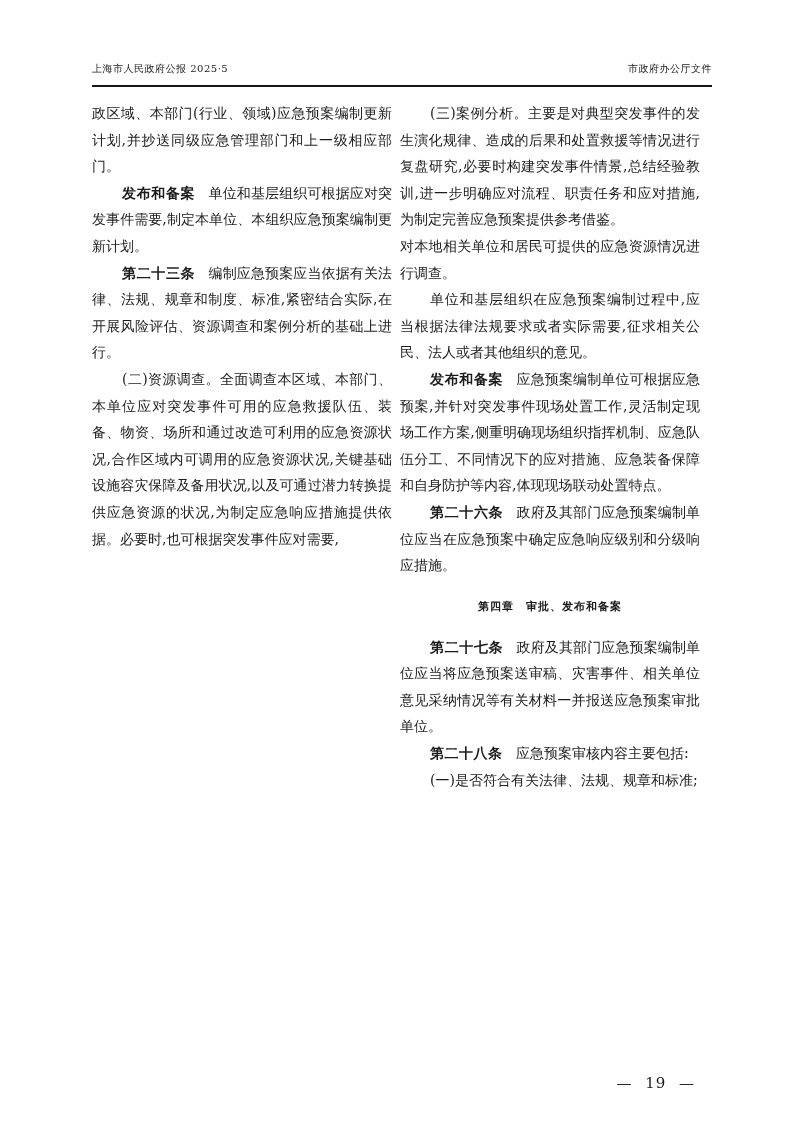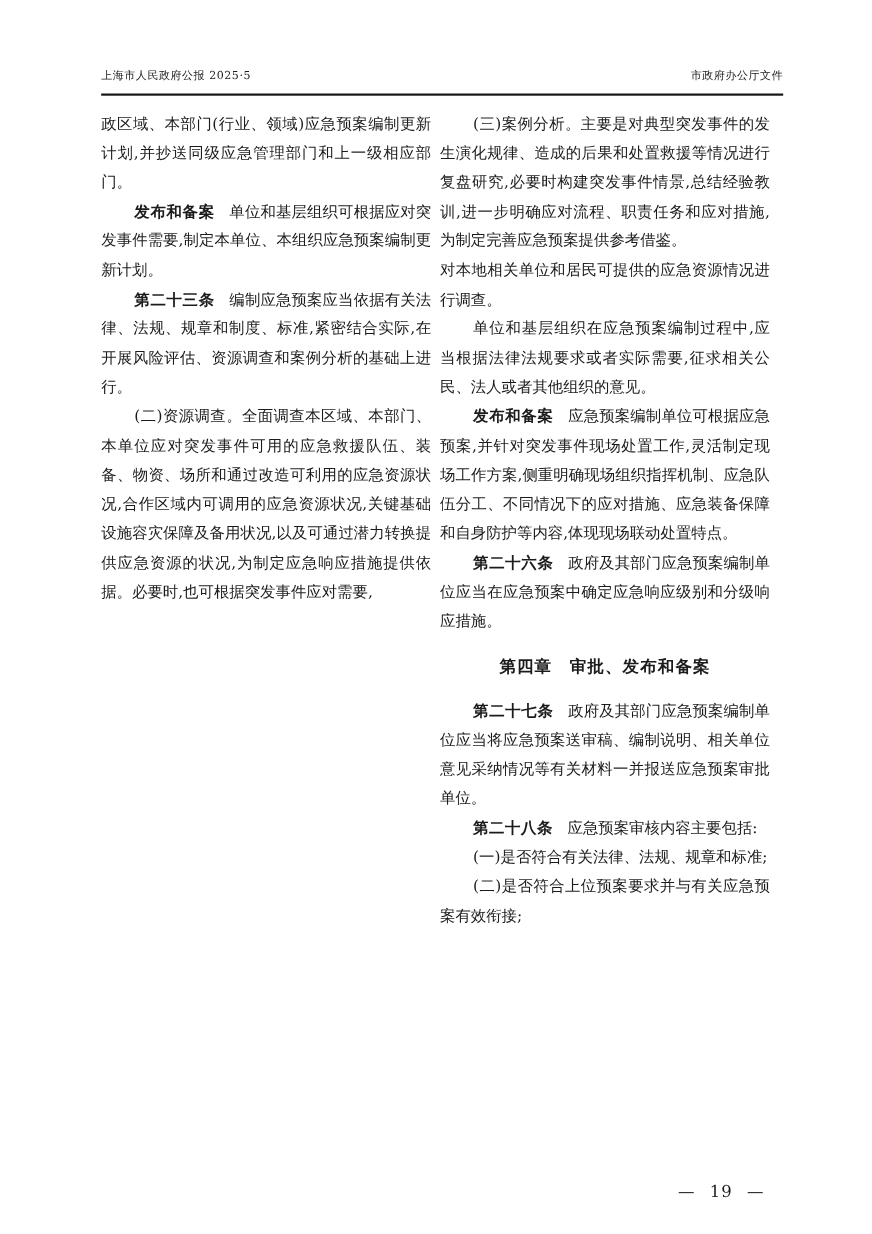--- a/index.html
+++ b/index.html
@@ -54,21 +54,21 @@
   }
   .lead {
     font-family: "DejaVu Sans", "Liberation Sans", sans-serif;
     font-weight: 700;
     margin-right: 0.95em;
     letter-spacing: 0.5px;
   }
   .chapter {
     margin: 14px 0;
     text-align: center;
-    font-size: 15px;
+    font-size: 11px;
     font-weight: 700;
     font-family: "DejaVu Sans", "Liberation Sans", sans-serif;
     line-height: 27px;
     letter-spacing: 1px;
   }
   .page-num {
     position: absolute;
     top: 1074px;
     right: 98px;
     font-size: 15px;
@@ -99,23 +99,22 @@
 
       <div class="col">
         <p class="para indent"><span>(三)案例分析。主要是对典型突发事件的发生演化规律、造成的后果和处置救援等情况进行复盘研究,必要时构建突发事件情景,总结经验教训,进一步明确应对流程、职责任务和应对措施,为制定完善应急预案提供参考借鉴。</span></p>
         <p class="para"><span>对本地相关单位和居民可提供的应急资源情况进行调查。</span></p>
         <p class="para indent"><span>单位和基层组织在应急预案编制过程中,应当根据法律法规要求或者实际需要,征求相关公民、法人或者其他组织的意见。</span></p>
         <p class="para indent"><b class="lead">发布和备案</b><span>应急预案编制单位可根据应急预案,并针对突发事件现场处置工作,灵活制定现场工作方案,侧重明确现场组织指挥机制、应急队伍分工、不同情况下的应对措施、应急装备保障和自身防护等内容,体现现场联动处置特点。</span></p>
         <p class="para indent"><b class="lead">第二十六条</b><span>政府及其部门应急预案编制单位应当在应急预案中确定应急响应级别和分级响应措施。</span></p>
 
         <h3 class="chapter">第四章　审批、发布和备案</h3>
 
-        <p class="para indent"><b class="lead">第二十七条</b><span>政府及其部门应急预案编制单位应当将应急预案送审稿、编制说明、相关单位意见采纳情况等有关材料一并报送应急预案审批单位。</span></p>
+        <p class="para indent"><b class="lead">第二十七条</b><span>政府及其部门应急预案编制单位应当将应急预案送审稿、灾害事件、相关单位意见采纳情况等有关材料一并报送应急预案审批单位。</span></p>
         <p class="para indent"><b class="lead">第二十八条</b><span>应急预案审核内容主要包括:</span></p>
         <p class="para indent"><span>(一)是否符合有关法律、法规、规章和标准;</span></p>
-        <p class="para indent"><span>(二)是否符合上位预案要求并与有关应急预案有效衔接;</span></p>
       </div>
 
     </div>
   </div>
 
   <div class="page-num">— 19 —</div>
 </div>
 
 </body></html>

